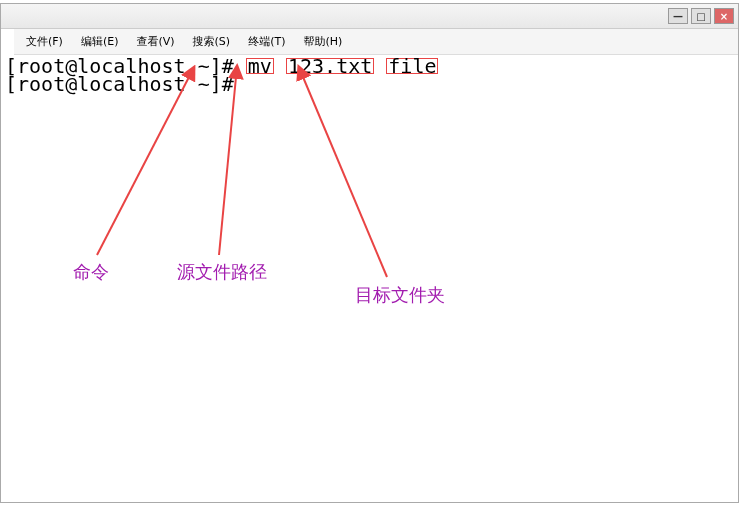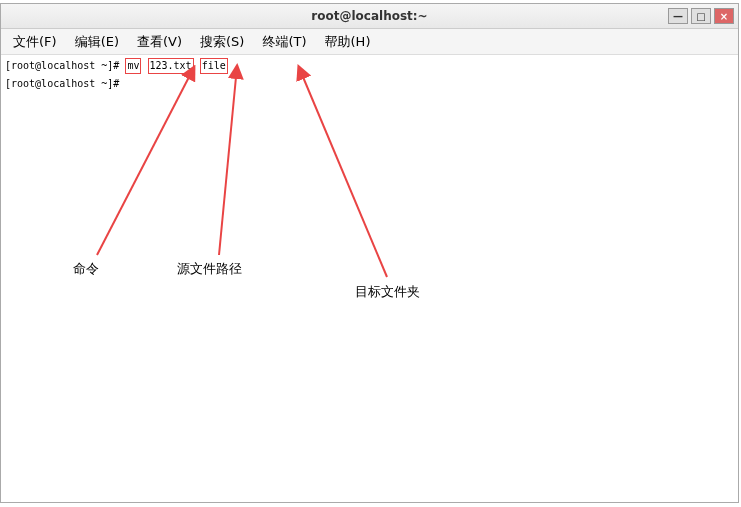--- a/index.html
+++ b/index.html
@@ -51,29 +51,30 @@
     }
     .ctl.close { background: #d66; color: #fff; }
     .menubar {
       height: 26px;
       background: #f5f5f5;
       border-bottom: 1px solid #ddd;
       display: flex;
       align-items: center;
       padding: 0 6px;
       gap: 6px;
-      font-size: 13px;
+      font-size: 11px;
+      margin-left: 13px;
     }
     .menu-item {
       padding: 2px 6px;
       cursor: pointer;
     }
     .terminal {
       font-family: "DejaVu Sans Mono", "Courier New", monospace;
-      font-size: 10px;
+      font-size: 20px;
       padding: 2px 4px;
       white-space: pre;
       line-height: 18px;
       color: #000;
       position: relative;
       height: calc(100% - 51px);
       background: #fff;
     }
     .redbox {
       border: 1px solid #e94444;
@@ -85,41 +86,40 @@
     .annotations {
       position: absolute;
       left: 0;
       top: 51px;
       width: 100%;
       height: 450px;
       pointer-events: none;
     }
     .anno-label {
       position: absolute;
-      color: #000000;
-      font-size: 13px;
+      color: #a21caf;
+      font-size: 18px;
       font-family: "Microsoft YaHei", sans-serif;
     }
     .label-cmd { left: 72px; top: 205px; }
     .label-src { left: 176px; top: 205px; }
     .label-dst { left: 354px; top: 228px; }
     svg.arrows {
       position: absolute;
       left: 0;
       top: 0;
       width: 100%;
       height: 100%;
     }
   </style>
 </head>
 <body>
 
 <div class="window">
   <div class="titlebar">
-    <span>root@localhost:~</span>
     <div class="title-controls">
       <div class="ctl">—</div>
       <div class="ctl">□</div>
       <div class="ctl close">×</div>
     </div>
   </div>
   <div class="menubar">
     <span class="menu-item">文件(F)</span>
     <span class="menu-item">编辑(E)</span>
     <span class="menu-item">查看(V)</span>

